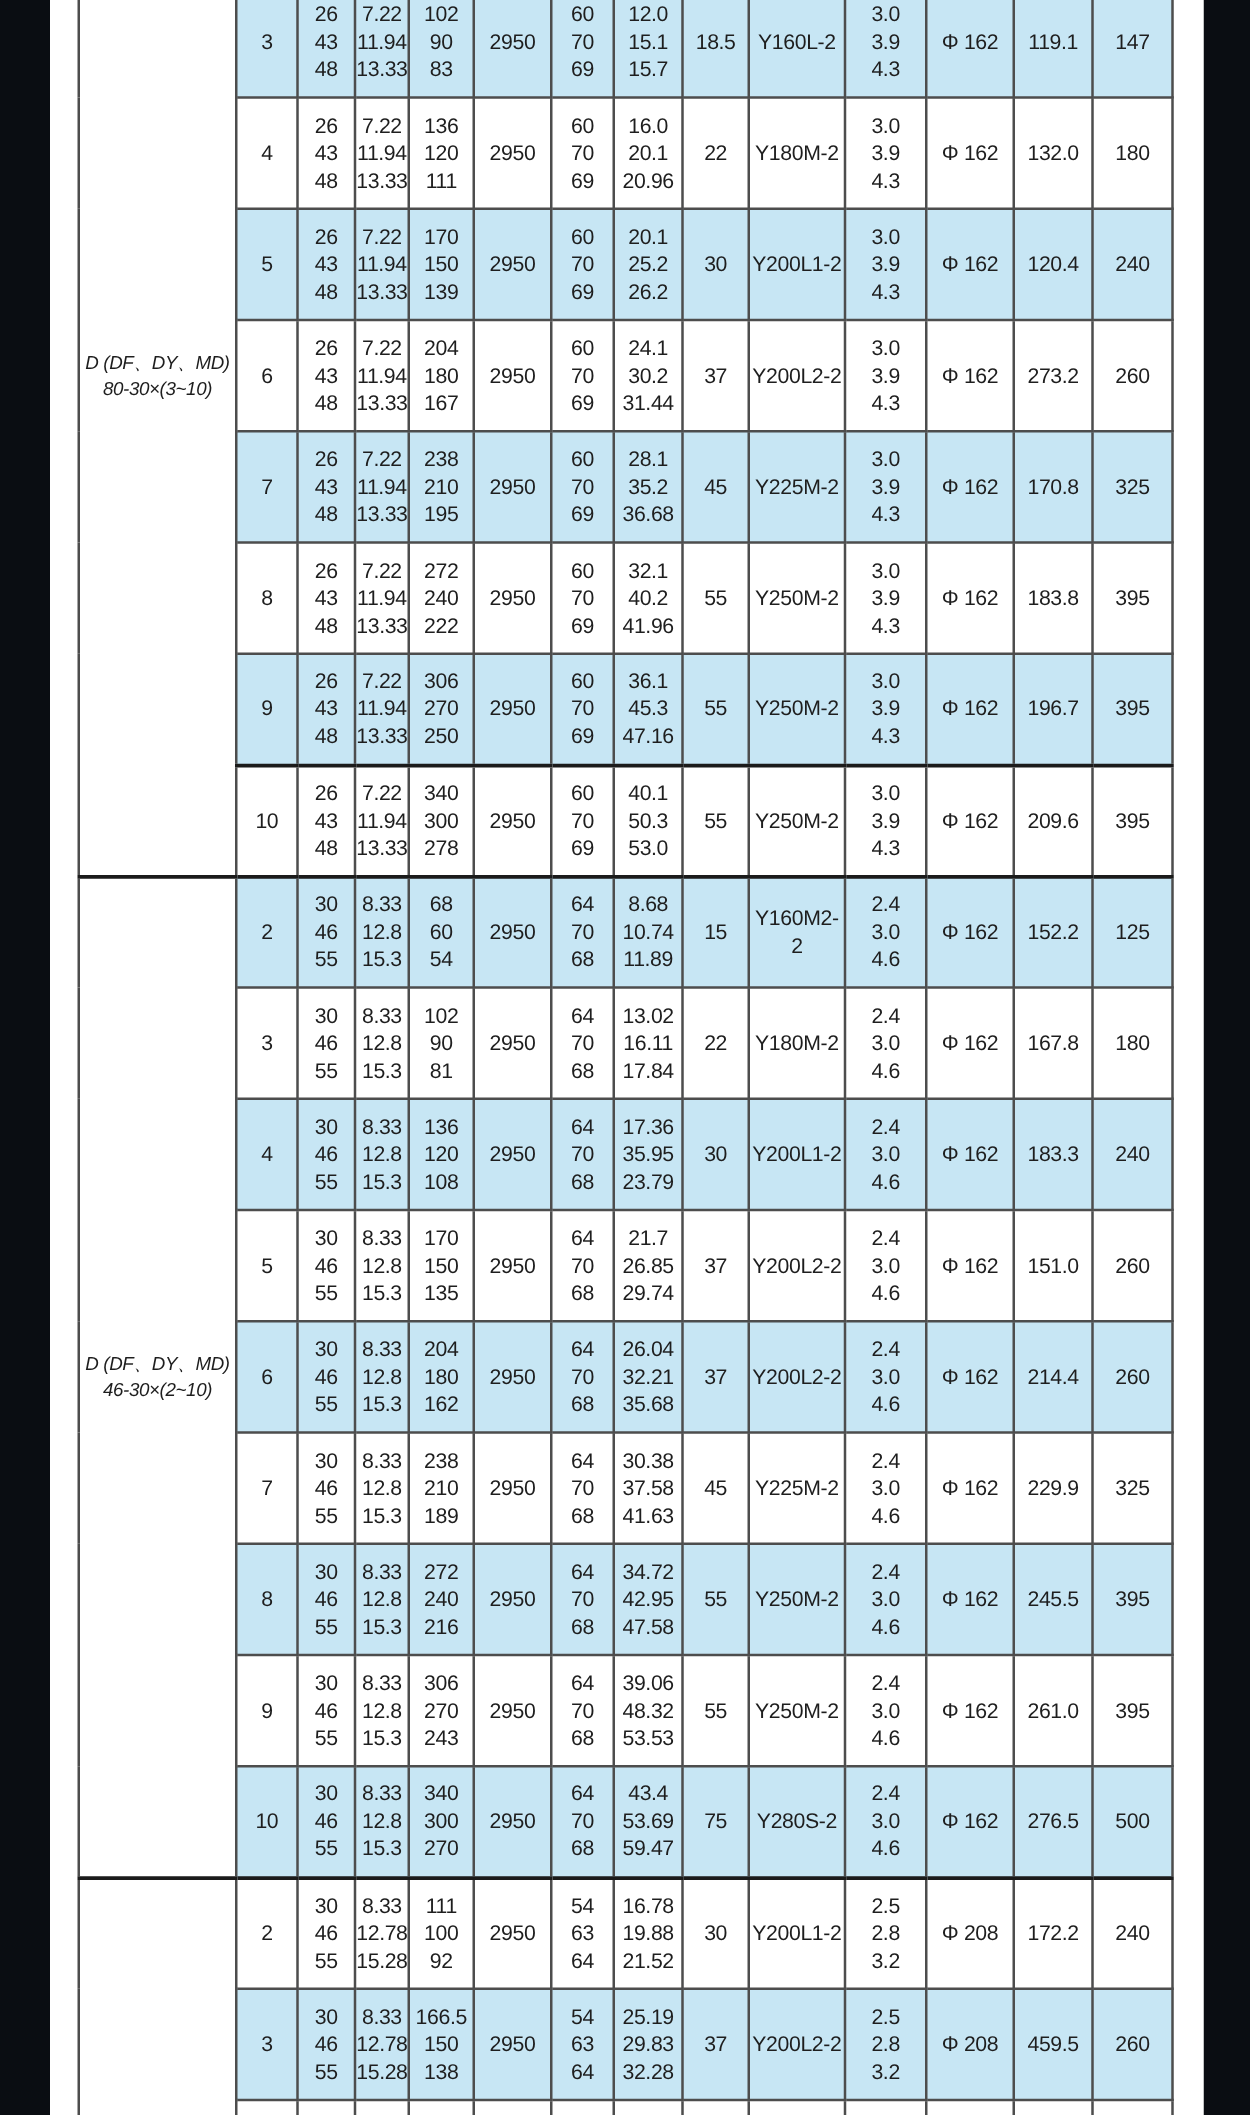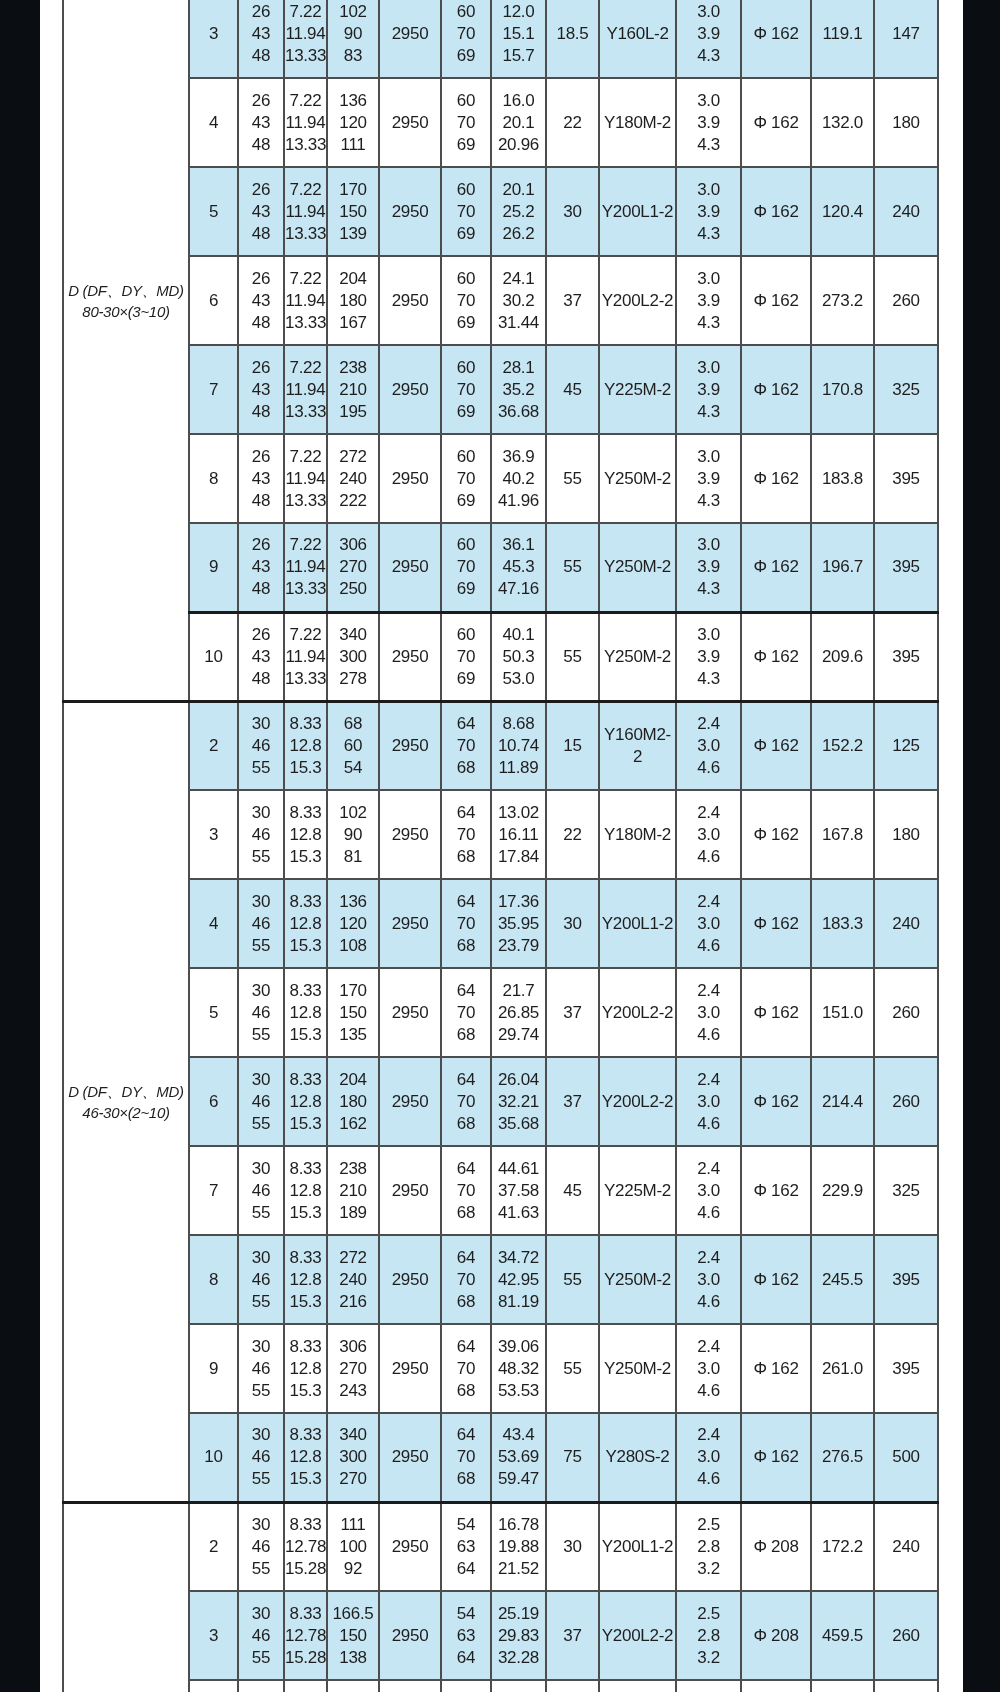--- a/index.html
+++ b/index.html
@@ -225,21 +225,21 @@
           <td>7.22
 11.94
 13.33</td>
           <td>272
 240
 222</td>
           <td>2950</td>
           <td>60
 70
 69</td>
-          <td>36.9
+          <td>32.1
 40.2
 41.96</td>
           <td>55</td>
           <td>Y250M-2</td>
           <td>3.0
 3.9
 4.3</td>
           <td>Φ 162</td>
           <td>183.8</td>
           <td>395</td>
@@ -443,21 +443,21 @@
           <td>8.33
 12.8
 15.3</td>
           <td>238
 210
 189</td>
           <td>2950</td>
           <td>64
 70
 68</td>
-          <td>44.61
+          <td>30.38
 37.58
 41.63</td>
           <td>45</td>
           <td>Y225M-2</td>
           <td>2.4
 3.0
 4.6</td>
           <td>Φ 162</td>
           <td>229.9</td>
           <td>325</td>
@@ -472,21 +472,21 @@
 15.3</td>
           <td class="shaded">272
 240
 216</td>
           <td class="shaded">2950</td>
           <td class="shaded">64
 70
 68</td>
           <td class="shaded">34.72
 42.95
-81.19</td>
+47.58</td>
           <td class="shaded">55</td>
           <td class="shaded">Y250M-2</td>
           <td class="shaded">2.4
 3.0
 4.6</td>
           <td class="shaded">Φ 162</td>
           <td class="shaded">245.5</td>
           <td class="shaded">395</td>
         </tr>
         <tr>

